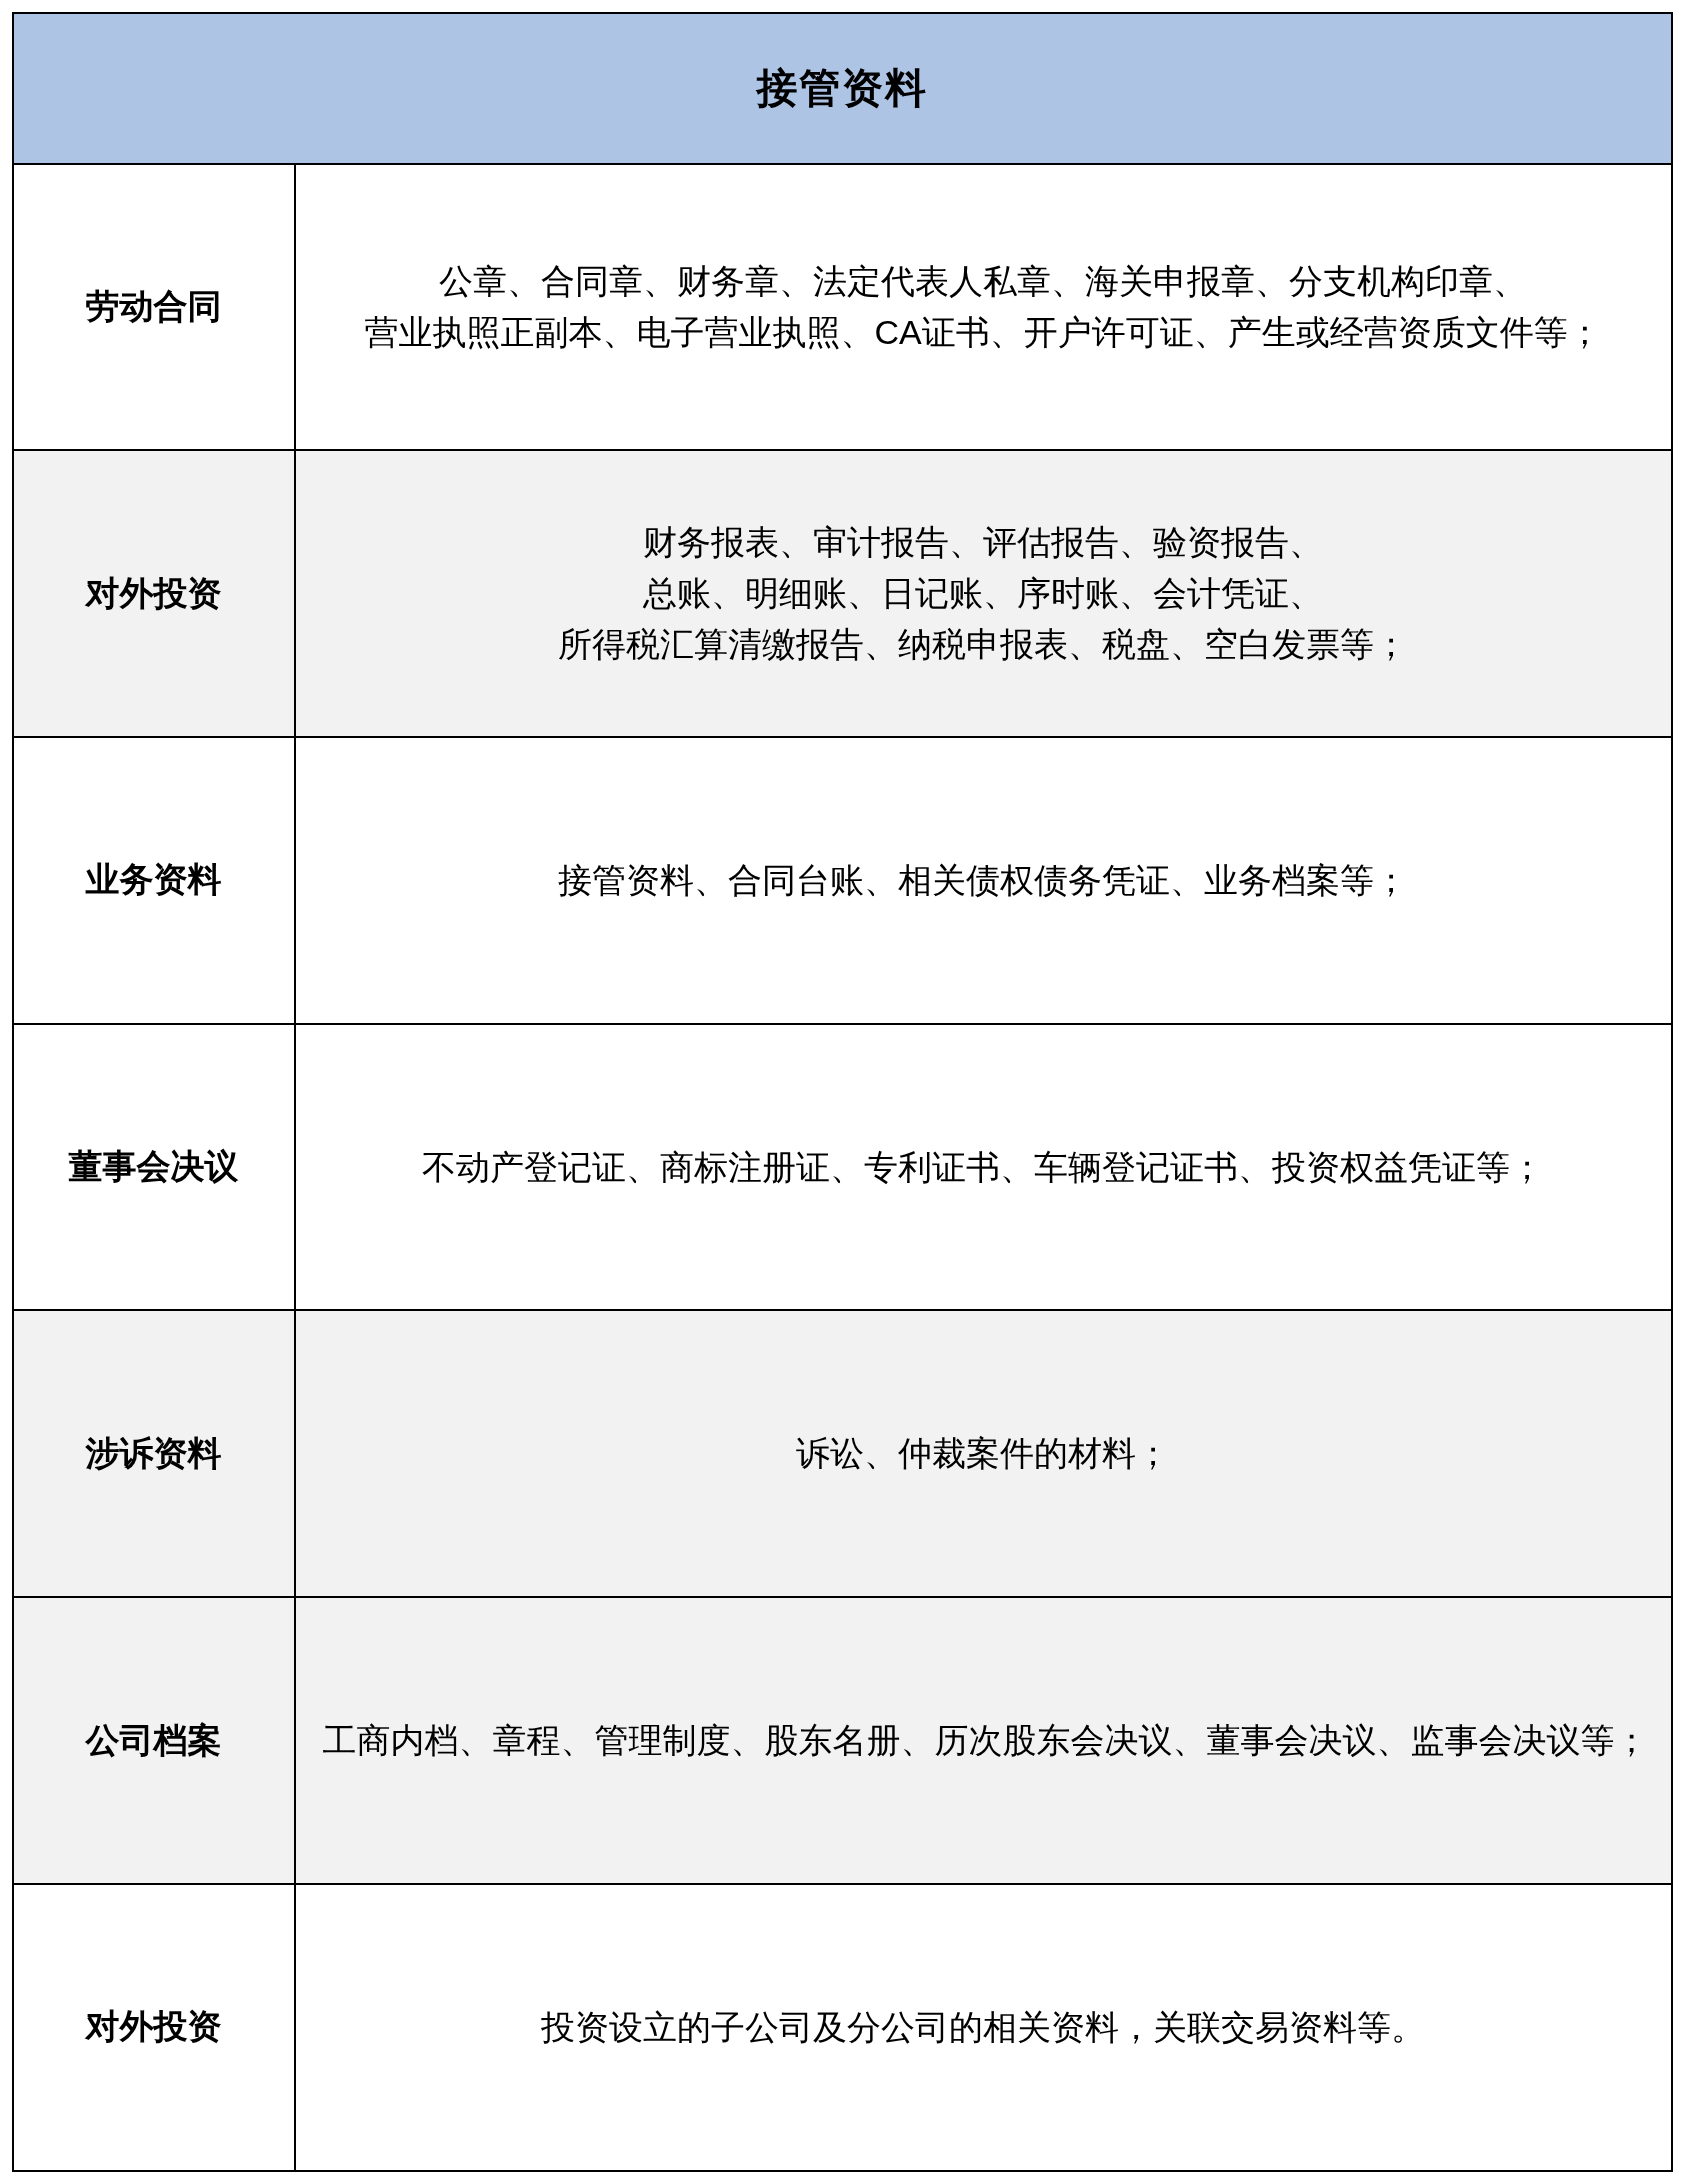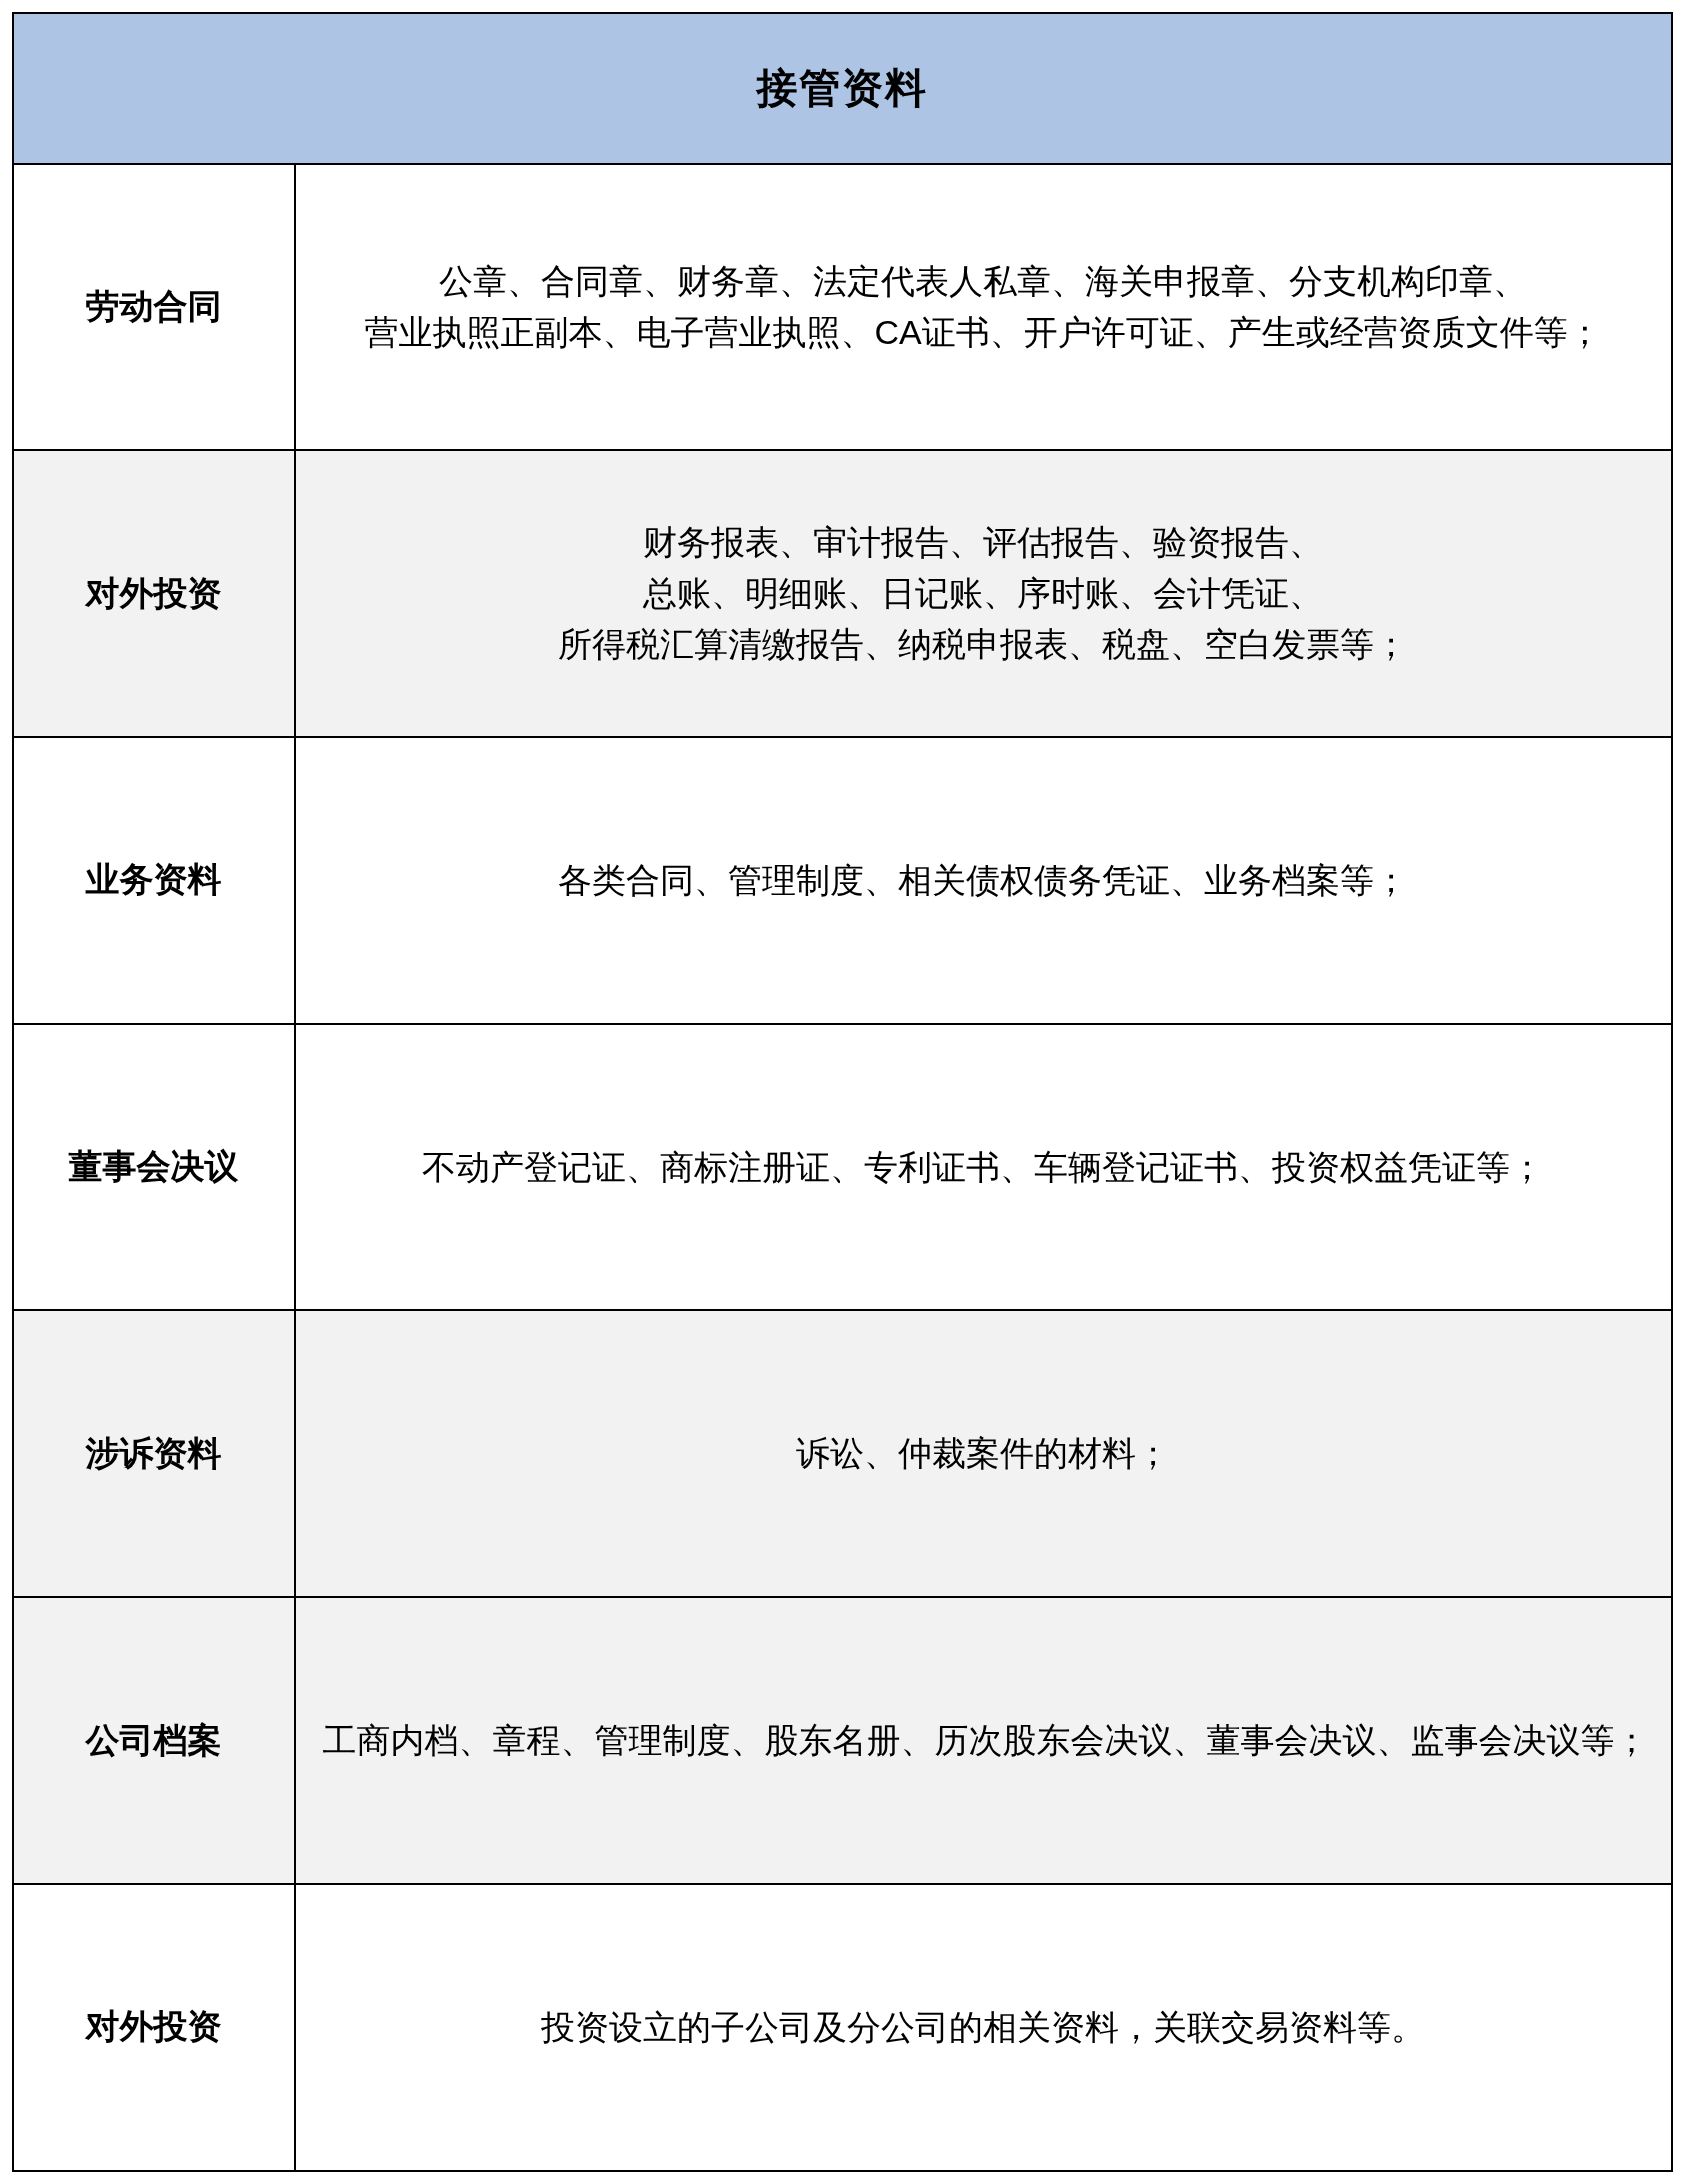--- a/index.html
+++ b/index.html
@@ -95,21 +95,21 @@
         <div class="label-cell">对外投资</div>
         <div class="content-cell">
           <div class="content-line">财务报表、审计报告、评估报告、验资报告、</div>
           <div class="content-line">总账、明细账、日记账、序时账、会计凭证、</div>
           <div class="content-line">所得税汇算清缴报告、纳税申报表、税盘、空白发票等；</div>
         </div>
       </div>
       <div class="row">
         <div class="label-cell">业务资料</div>
         <div class="content-cell">
-          <div class="content-line">各类合同、管理制度、相关债权债务凭证、业务档案等；</div>
+          <div class="content-line">接管资料、合同台账、相关债权债务凭证、业务档案等；</div>
         </div>
       </div>
       <div class="row">
         <div class="label-cell">董事会决议</div>
         <div class="content-cell">
           <div class="content-line">不动产登记证、商标注册证、专利证书、车辆登记证书、投资权益凭证等；</div>
         </div>
       </div>
       <div class="row alt">
         <div class="label-cell">涉诉资料</div>

